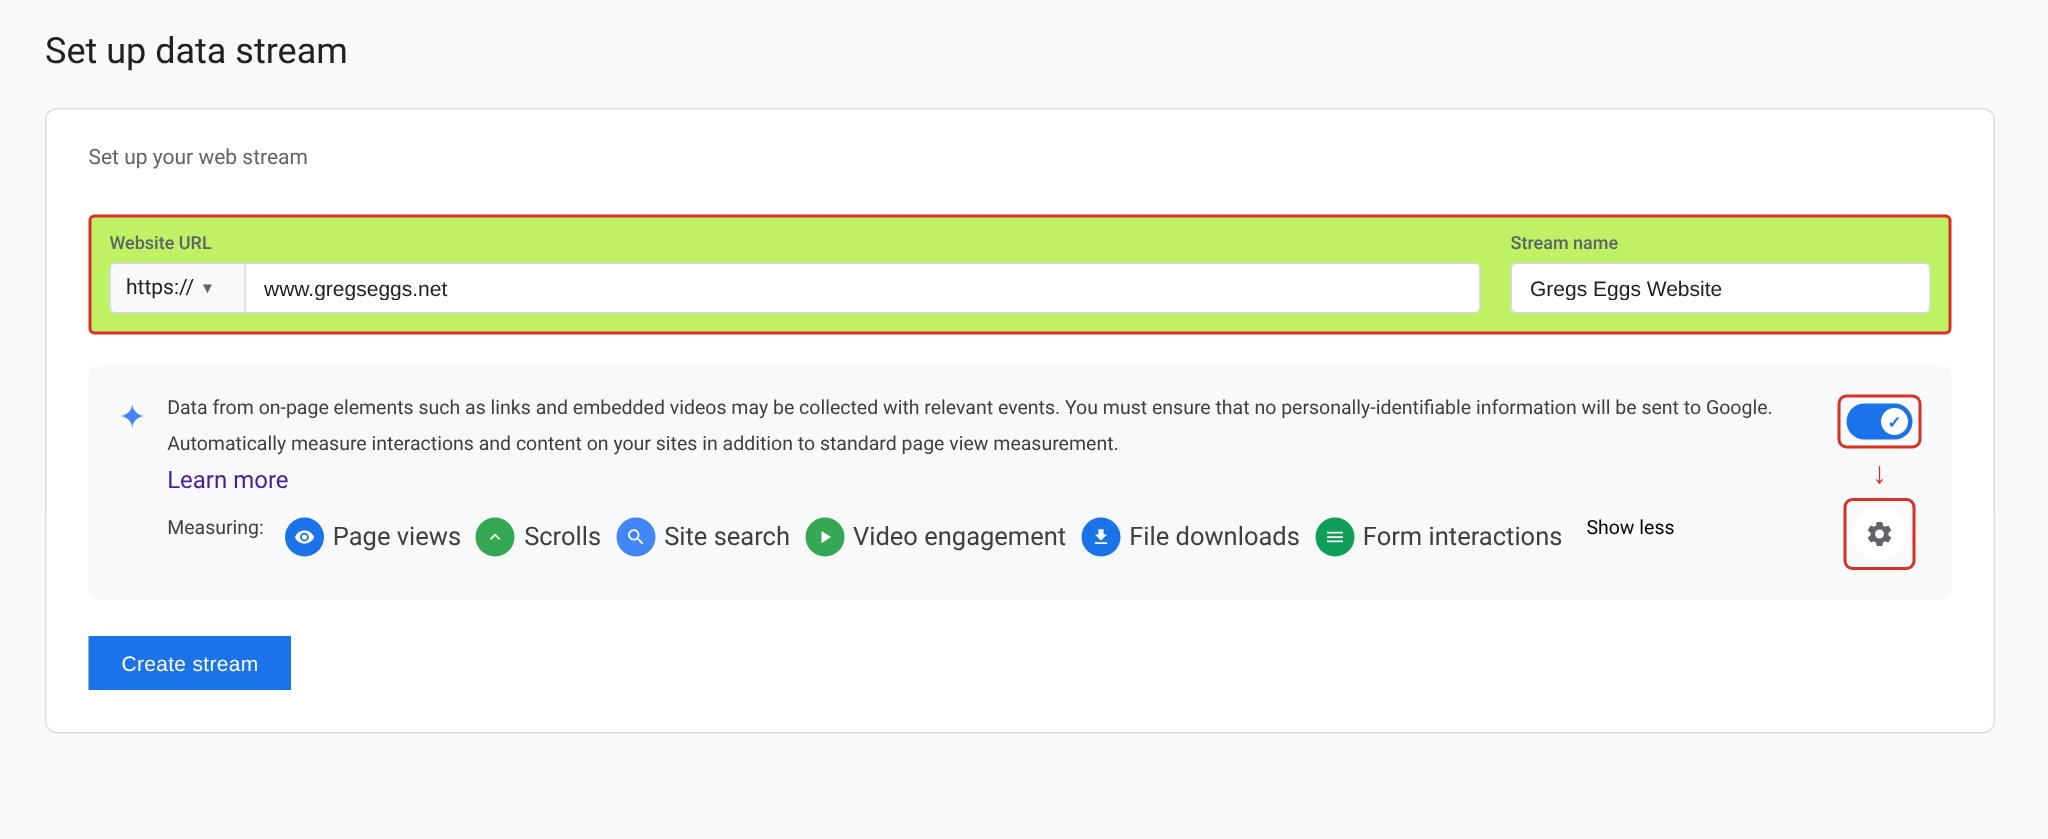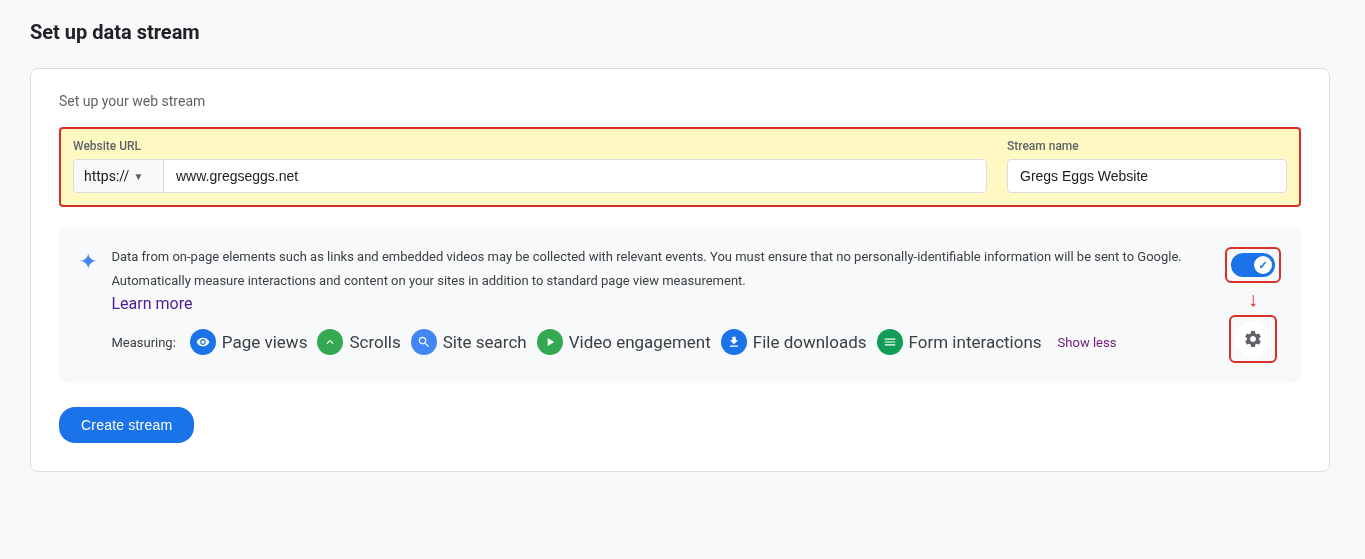--- a/index.html
+++ b/index.html
@@ -4,46 +4,46 @@
   <style>
     * { box-sizing: border-box; margin: 0; padding: 0; }
     body {
       font-family: 'Google Sans', Roboto, Arial, sans-serif;
       background: #f8f9fa;
       color: #202124;
       font-size: 14px;
       padding: 20px 30px;
     }
     .page-title {
-      font-size: 20px;
-      font-weight: 700;
+      font-size: 24px;
+      font-weight: 400;
       color: #202124;
       margin-bottom: 24px;
     }
     .card {
       background: #fff;
       border-radius: 8px;
       border: 1px solid #dadce0;
       padding: 24px 28px 28px;
       max-width: 1300px;
     }
     .section-label {
       font-size: 14px;
       color: #5f6368;
-      margin-bottom: 18px;
+      margin-bottom: 30px;
     }
     .form-row {
       display: flex;
       gap: 20px;
       align-items: flex-end;
       border: 2px solid #d93025;
       border-radius: 4px;
       padding: 10px 12px 12px;
       margin-bottom: 20px;
-      background: #fef9c3;
+      background: #bef264;
     }
     .field-group {
       display: flex;
       flex-direction: column;
       gap: 6px;
     }
     .field-group.url-group {
       flex: 1;
     }
     .field-group.stream-group {
@@ -174,21 +174,21 @@
       justify-content: center;
       background: #fff;
       border-radius: 50%;
       cursor: pointer;
       border: none;
       color: #5f6368;
       font-size: 18px;
     }
     .measuring-row {
       display: flex;
-      align-items: center;
+      align-items: flex-start;
       gap: 10px;
       flex-wrap: wrap;
       margin-top: 16px;
     }
     .measuring-label {
       font-size: 13px;
       color: #3c4043;
       margin-right: 4px;
     }
     .measure-chip {
@@ -204,37 +204,37 @@
       border-radius: 50%;
       display: flex;
       align-items: center;
       justify-content: center;
       font-size: 13px;
       color: #fff;
       flex-shrink: 0;
     }
     .icon-blue { background: #1a73e8; }
     .show-less {
-      color: #701a75;
+      color: #000000;
       font-size: 13px;
       cursor: pointer;
       margin-left: 6px;
       white-space: nowrap;
     }
     .enhanced-right {
       display: flex;
       flex-direction: column;
       align-items: center;
       gap: 4px;
     }
     .create-btn {
       background: #1a73e8;
       color: #fff;
       border: none;
-      border-radius: 16px;
+      border-radius: 0;
       padding: 10px 22px;
       font-size: 14px;
       font-weight: 500;
       cursor: pointer;
       letter-spacing: 0.2px;
     }
   </style>
 </head>
 <body>
 

